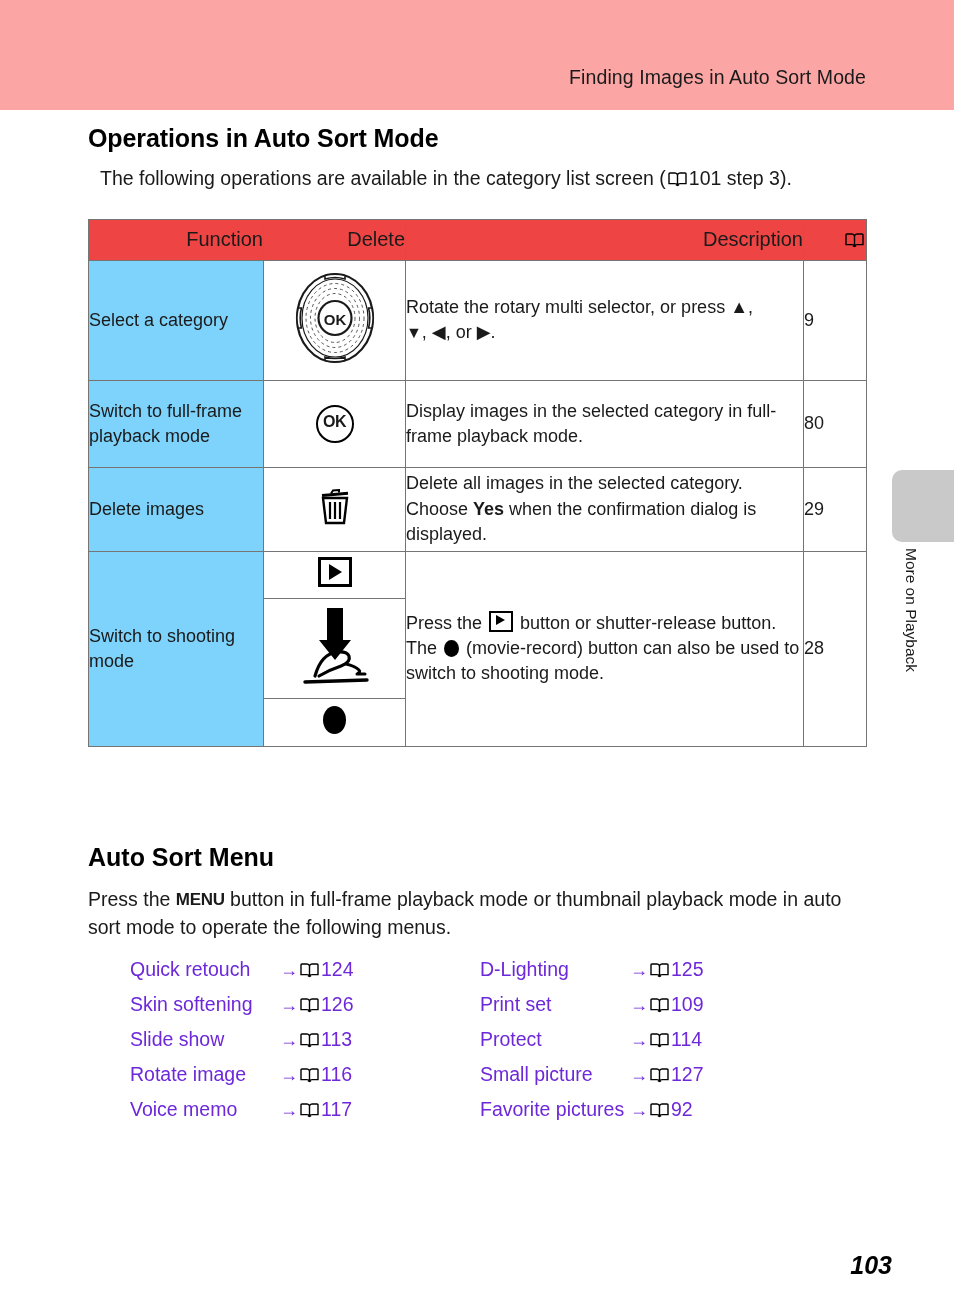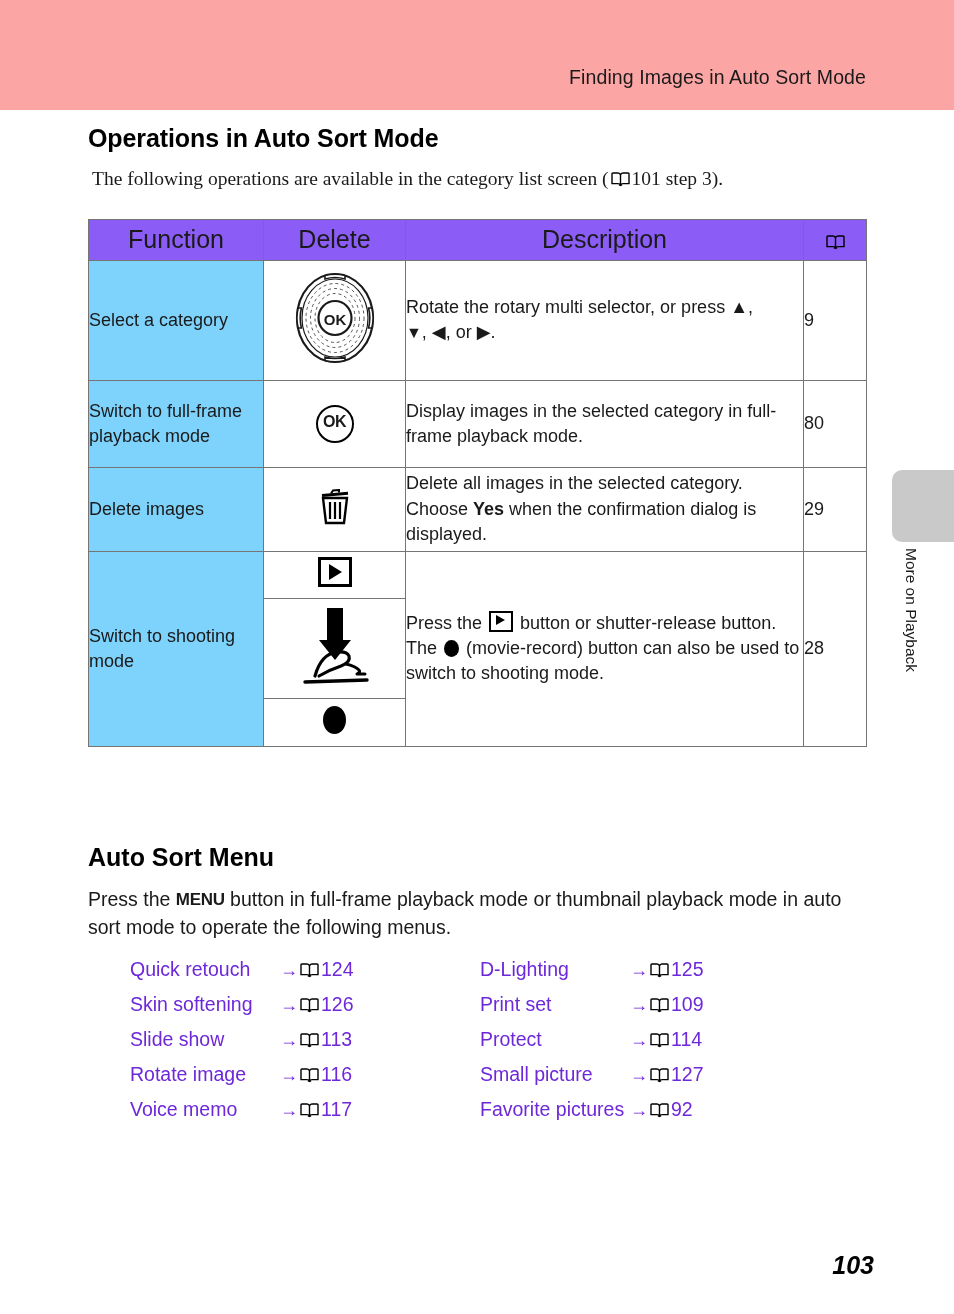--- a/index.html
+++ b/index.html
@@ -44,24 +44,23 @@
   }
 
   h1.section-title {
     font-size: 25px;
     font-weight: bold;
     margin: 20px 0 0 0;
     letter-spacing: -0.1px;
   }
   p.section-intro {
     font-size: 19.5px;
-    margin: 12px 0 0 4px;
+    margin: 12px 0 0 12px;
     line-height: 1.42;
     color: #1a1a1a;
-    font-family: Liberation Serif, serif;
   }
 
   
   .book-icon {
     display: inline-block;
     width: 19px;
     height: 15px;
     position: relative;
     vertical-align: -2px;
     margin: 0 2px;
@@ -77,25 +76,25 @@
   }
   table.ops-table th,
   table.ops-table td {
     border: 1px solid #757575;
     padding: 0;
     vertical-align: middle;
     font-size: 18px;
     color: #1a1a1a;
   }
   table.ops-table thead th {
-    background: #8b5cf6;
+    background: #ef4444;
     height: 40px;
     font-weight: normal;
-    text-align: center;
-    font-size: 25px;
+    text-align: right;
+    font-size: 20px;
   }
   .col-function { width: 175px; }
   .col-control  { width: 142px; }
   .col-desc     { width: 398px; }
   .col-ref      { width: 63px; }
 
   td.cell-function {
     background: #7dd3fc;
     padding: 10px 0 10px 10px;
     line-height: 1.38;
@@ -234,21 +233,21 @@
     font-size: 15.5px;
     color: #1a1a1a;
     writing-mode: vertical-rl;
     text-orientation: mixed;
     white-space: nowrap;
   }
 
   
   .folio {
     position: absolute;
-    right: 80px;
+    right: 62px;
     bottom: 34px;
     font-size: 25px;
     font-weight: bold;
     font-style: italic;
     color: #000;
   }
 </style>
 </head>
 <body>
 

